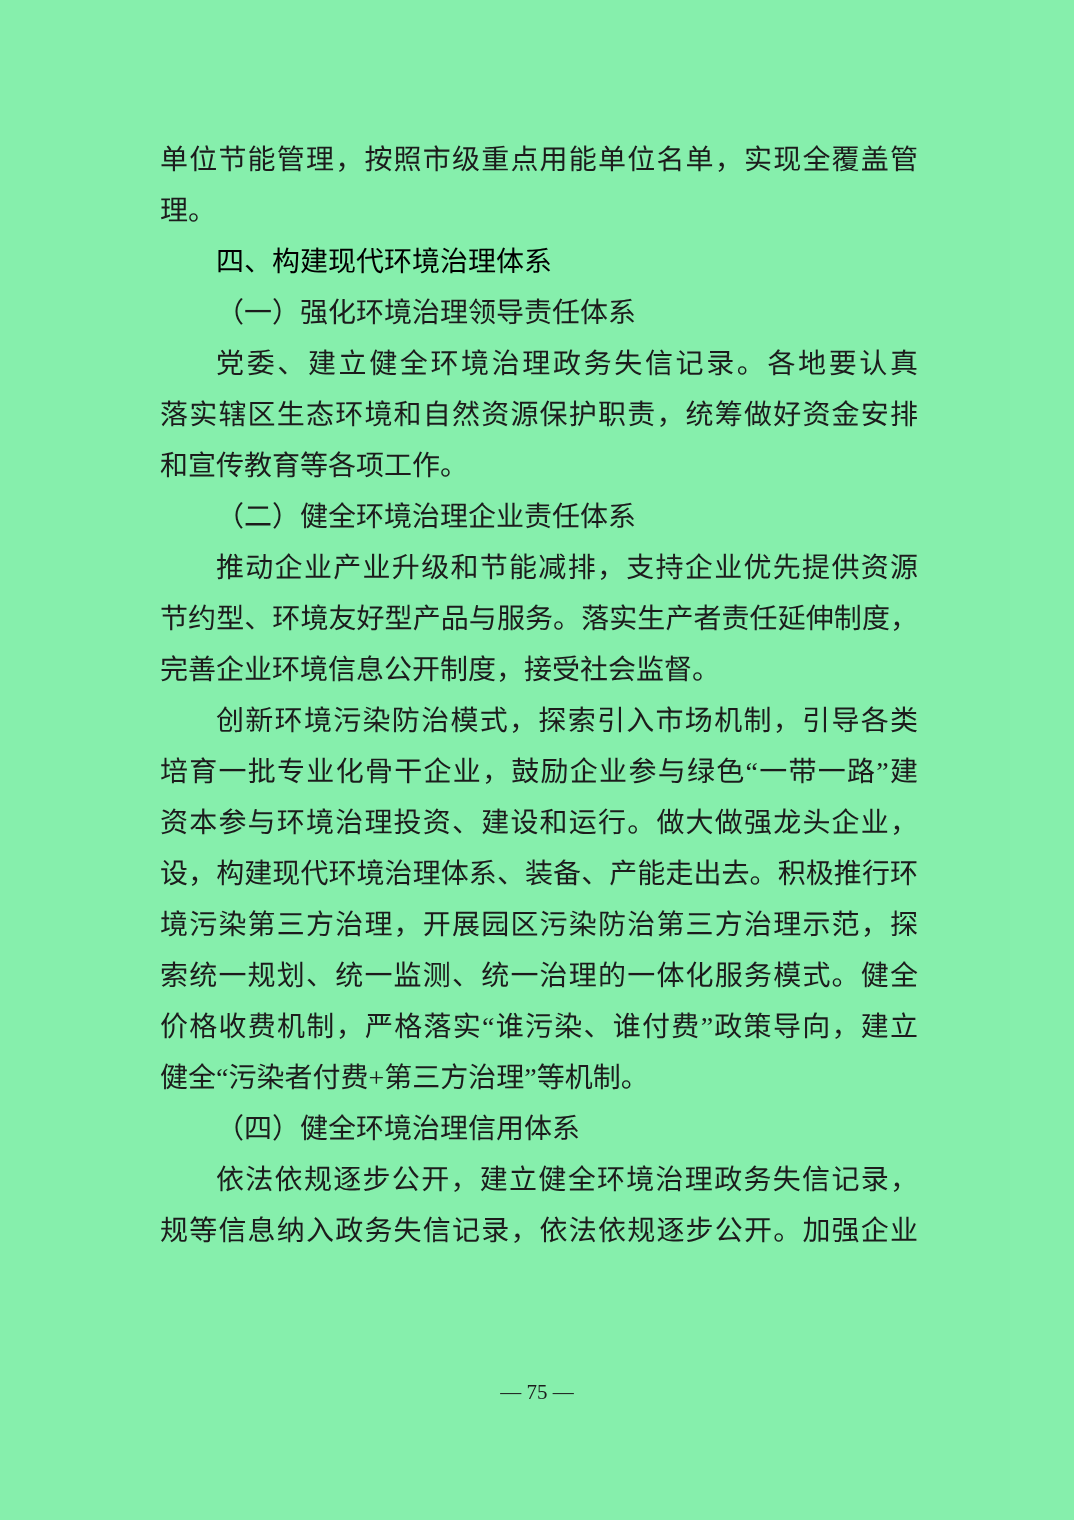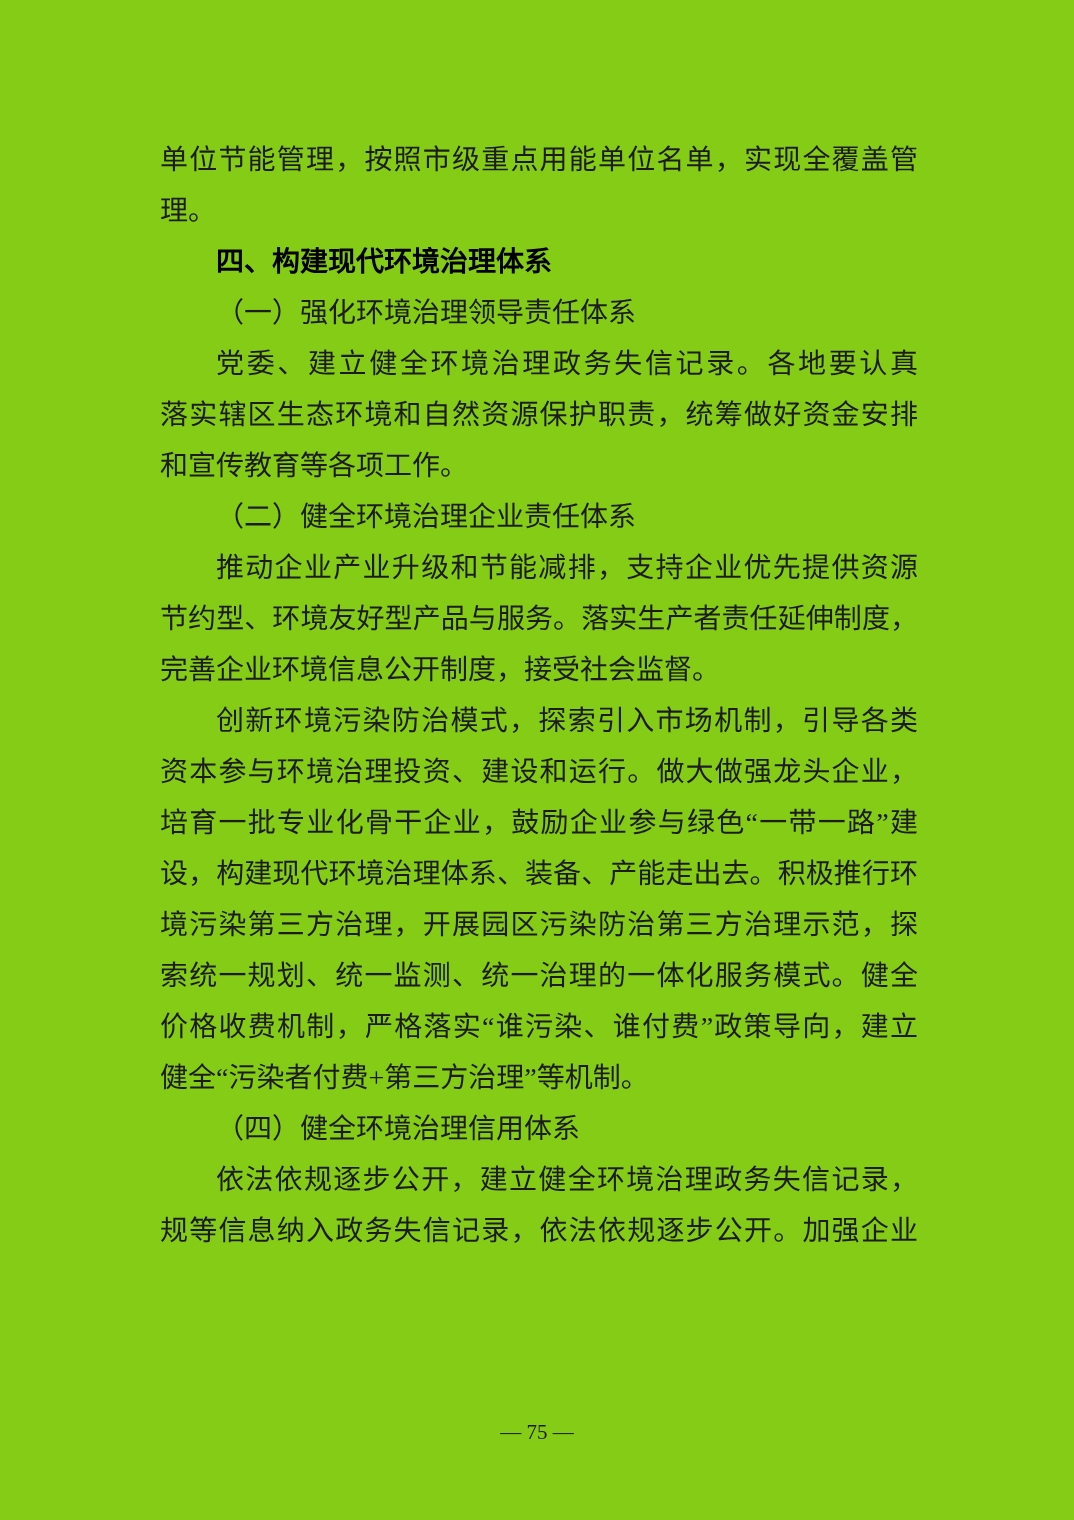--- a/index.html
+++ b/index.html
@@ -7,21 +7,21 @@
     padding: 0;
     width: 1074px;
     height: 1520px;
     background: #ffffff;
     overflow: hidden;
   }
   .page {
     position: relative;
     width: 1074px;
     height: 1520px;
-    background: #84cc16;
+    background: #86efac;
     color: #1c1c1c;
     font-family: "Liberation Serif", "DejaVu Serif", serif;
   }
   .text-block {
     position: absolute;
     left: 160px;
     top: 134px;
     width: 758px;
   }
   .ln {
@@ -38,27 +38,27 @@
     text-align: justify;
     text-align-last: justify;
   }
   
   .ind {
     text-indent: 2em;
   }
   
   .hd {
     font-family: "Liberation Sans", "DejaVu Sans", sans-serif;
-    font-weight: 700;
+    font-weight: 400;
     color: #000000;
   }
   .footer {
     position: absolute;
     left: 0;
-    top: 1418px;
+    top: 1378px;
     width: 100%;
     text-align: center;
     font-size: 21px;
     line-height: 28px;
     color: #1c1c1c;
     font-family: "Liberation Serif", "DejaVu Serif", serif;
   }
 </style>
 </head>
 <body>
@@ -75,22 +75,22 @@
     <p class="ln j ind">党委、建立健全环境治理政务失信记录。各地要认真</p>
     <p class="ln j">落实辖区生态环境和自然资源保护职责，统筹做好资金安排</p>
     <p class="ln">和宣传教育等各项工作。</p>
 
     <h3 class="ln ind">（二）健全环境治理企业责任体系</h3>
     <p class="ln j ind">推动企业产业升级和节能减排，支持企业优先提供资源</p>
     <p class="ln j">节约型、环境友好型产品与服务。落实生产者责任延伸制度，</p>
     <p class="ln">完善企业环境信息公开制度，接受社会监督。</p>
 
     <p class="ln j ind">创新环境污染防治模式，探索引入市场机制，引导各类</p>
+    <p class="ln j">培育一批专业化骨干企业，鼓励企业参与绿色“一带一路”建</p>
     <p class="ln j">资本参与环境治理投资、建设和运行。做大做强龙头企业，</p>
-    <p class="ln j">培育一批专业化骨干企业，鼓励企业参与绿色“一带一路”建</p>
     <p class="ln j">设，构建现代环境治理体系、装备、产能走出去。积极推行环</p>
     <p class="ln j">境污染第三方治理，开展园区污染防治第三方治理示范，探</p>
     <p class="ln j">索统一规划、统一监测、统一治理的一体化服务模式。健全</p>
     <p class="ln j">价格收费机制，严格落实“谁污染、谁付费”政策导向，建立</p>
     <p class="ln">健全“污染者付费+第三方治理”等机制。</p>
 
     <h3 class="ln ind">（四）健全环境治理信用体系</h3>
     <p class="ln j ind">依法依规逐步公开，建立健全环境治理政务失信记录，</p>
     <p class="ln j">规等信息纳入政务失信记录，依法依规逐步公开。加强企业</p>
 

